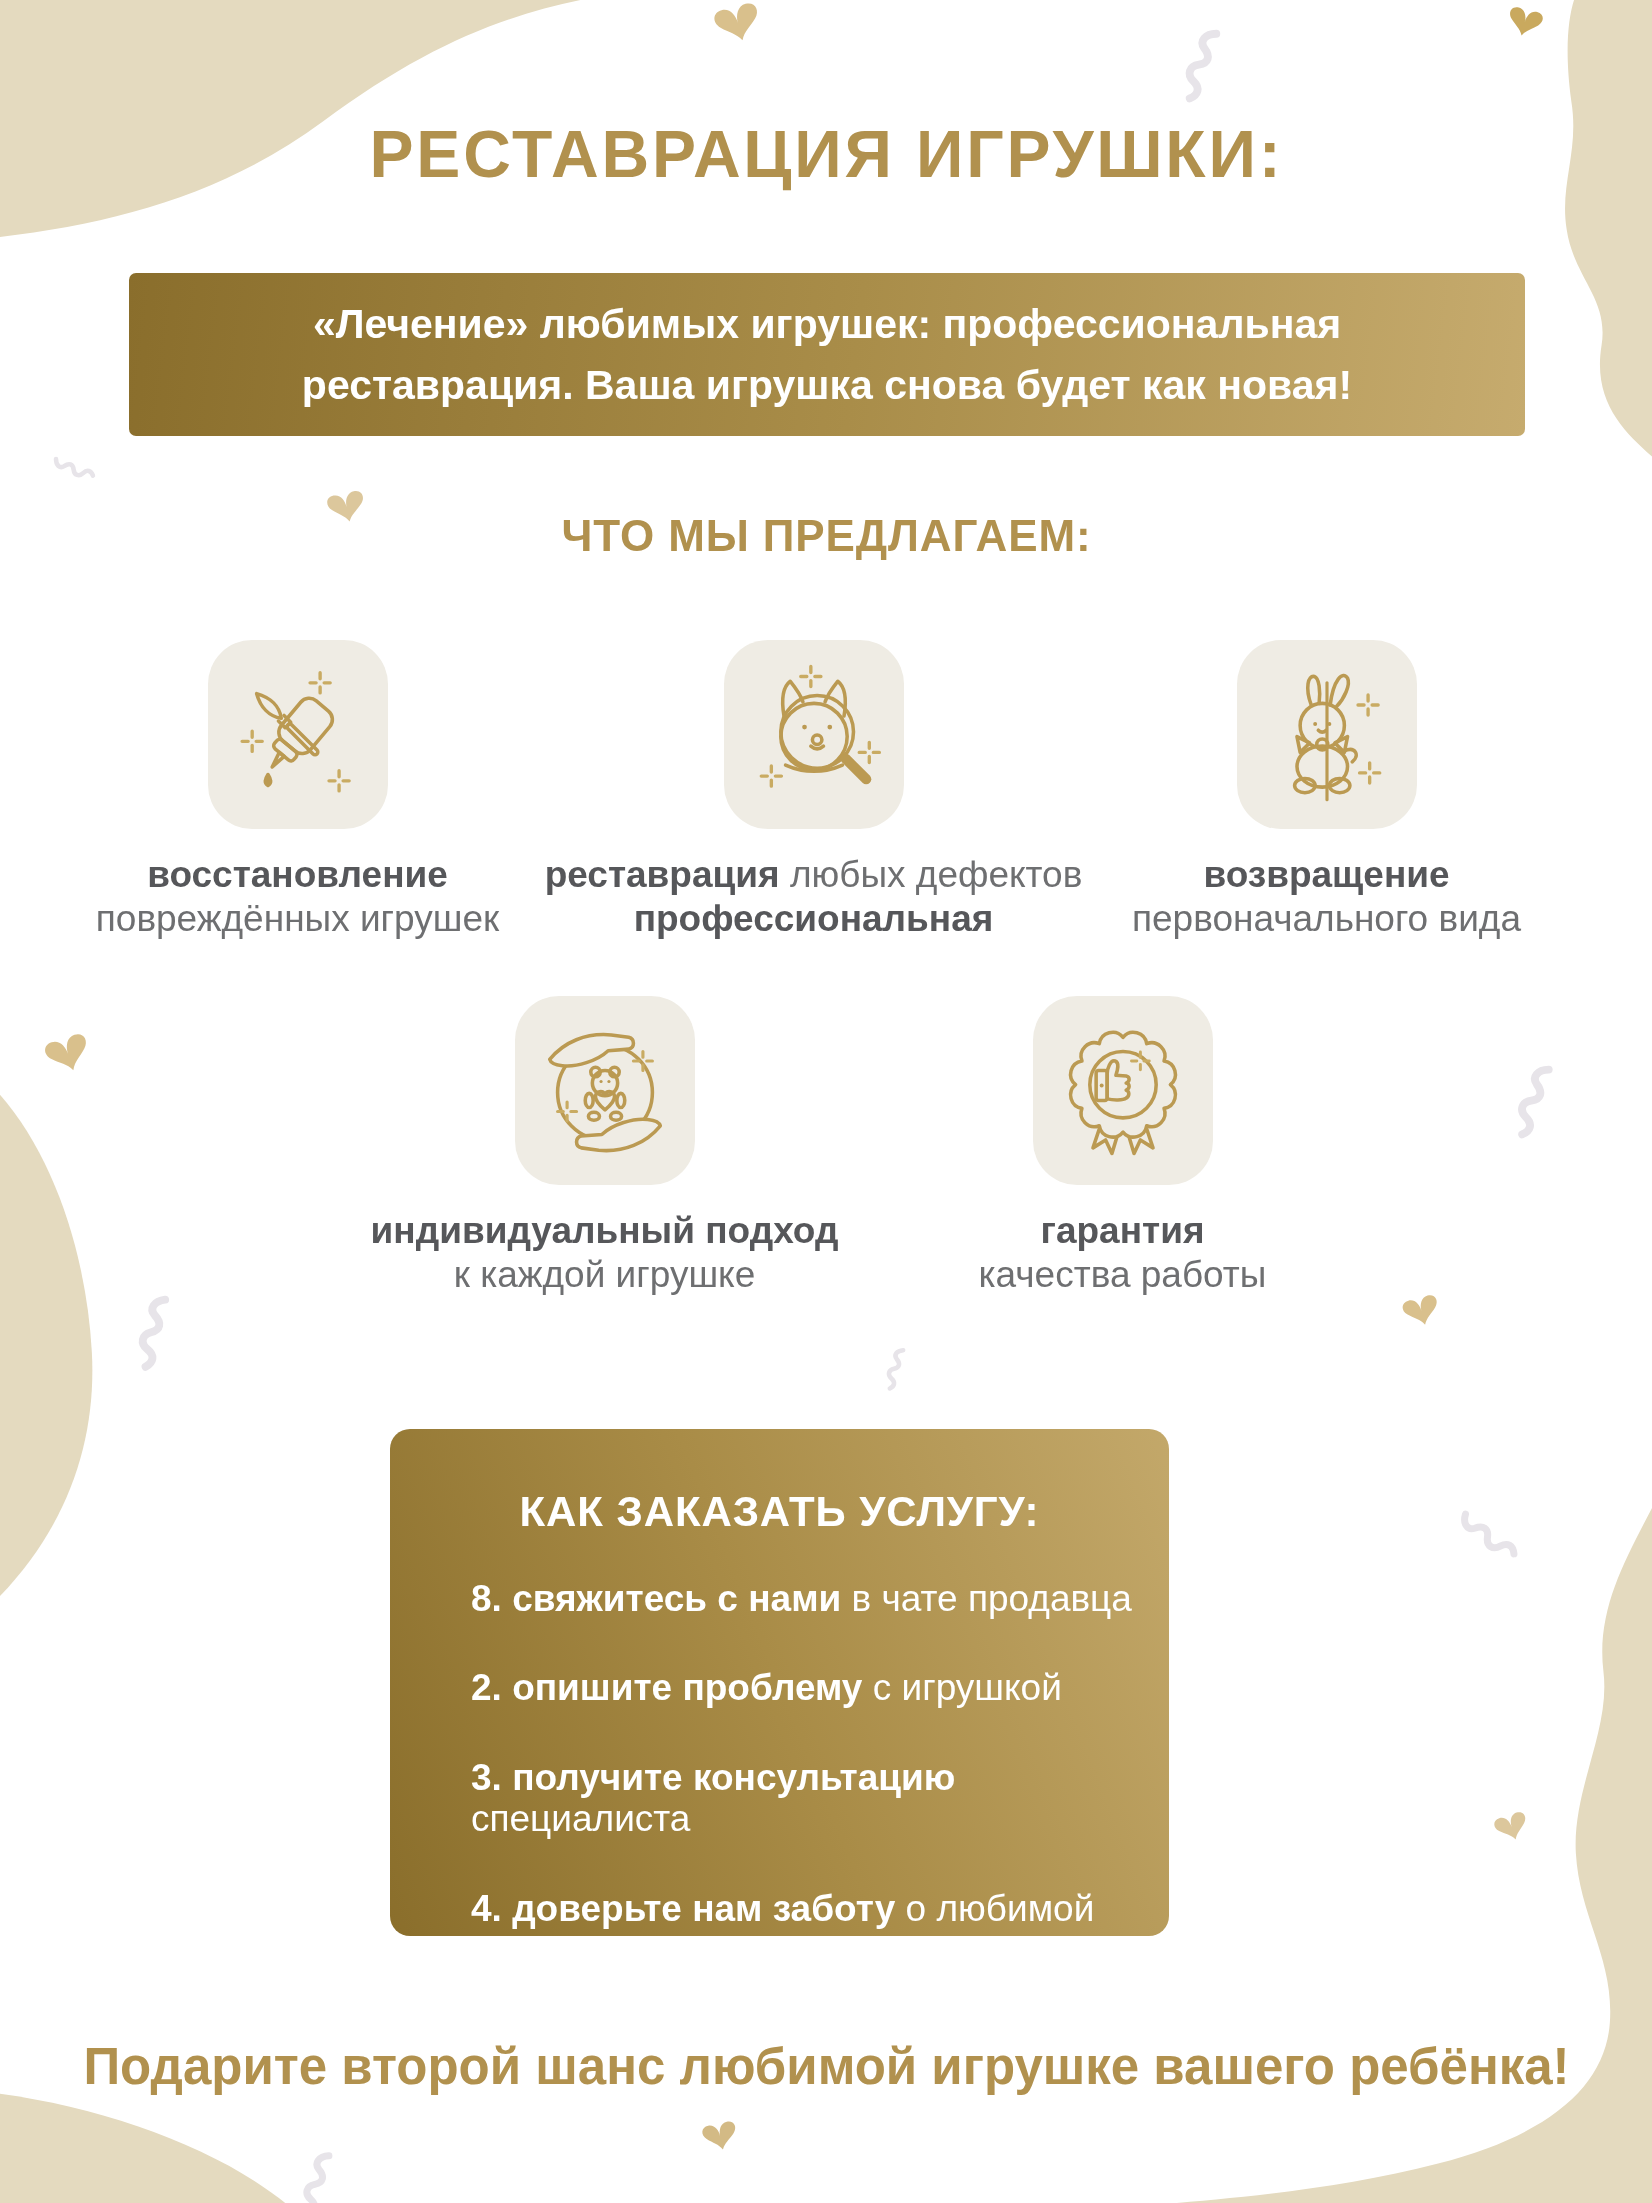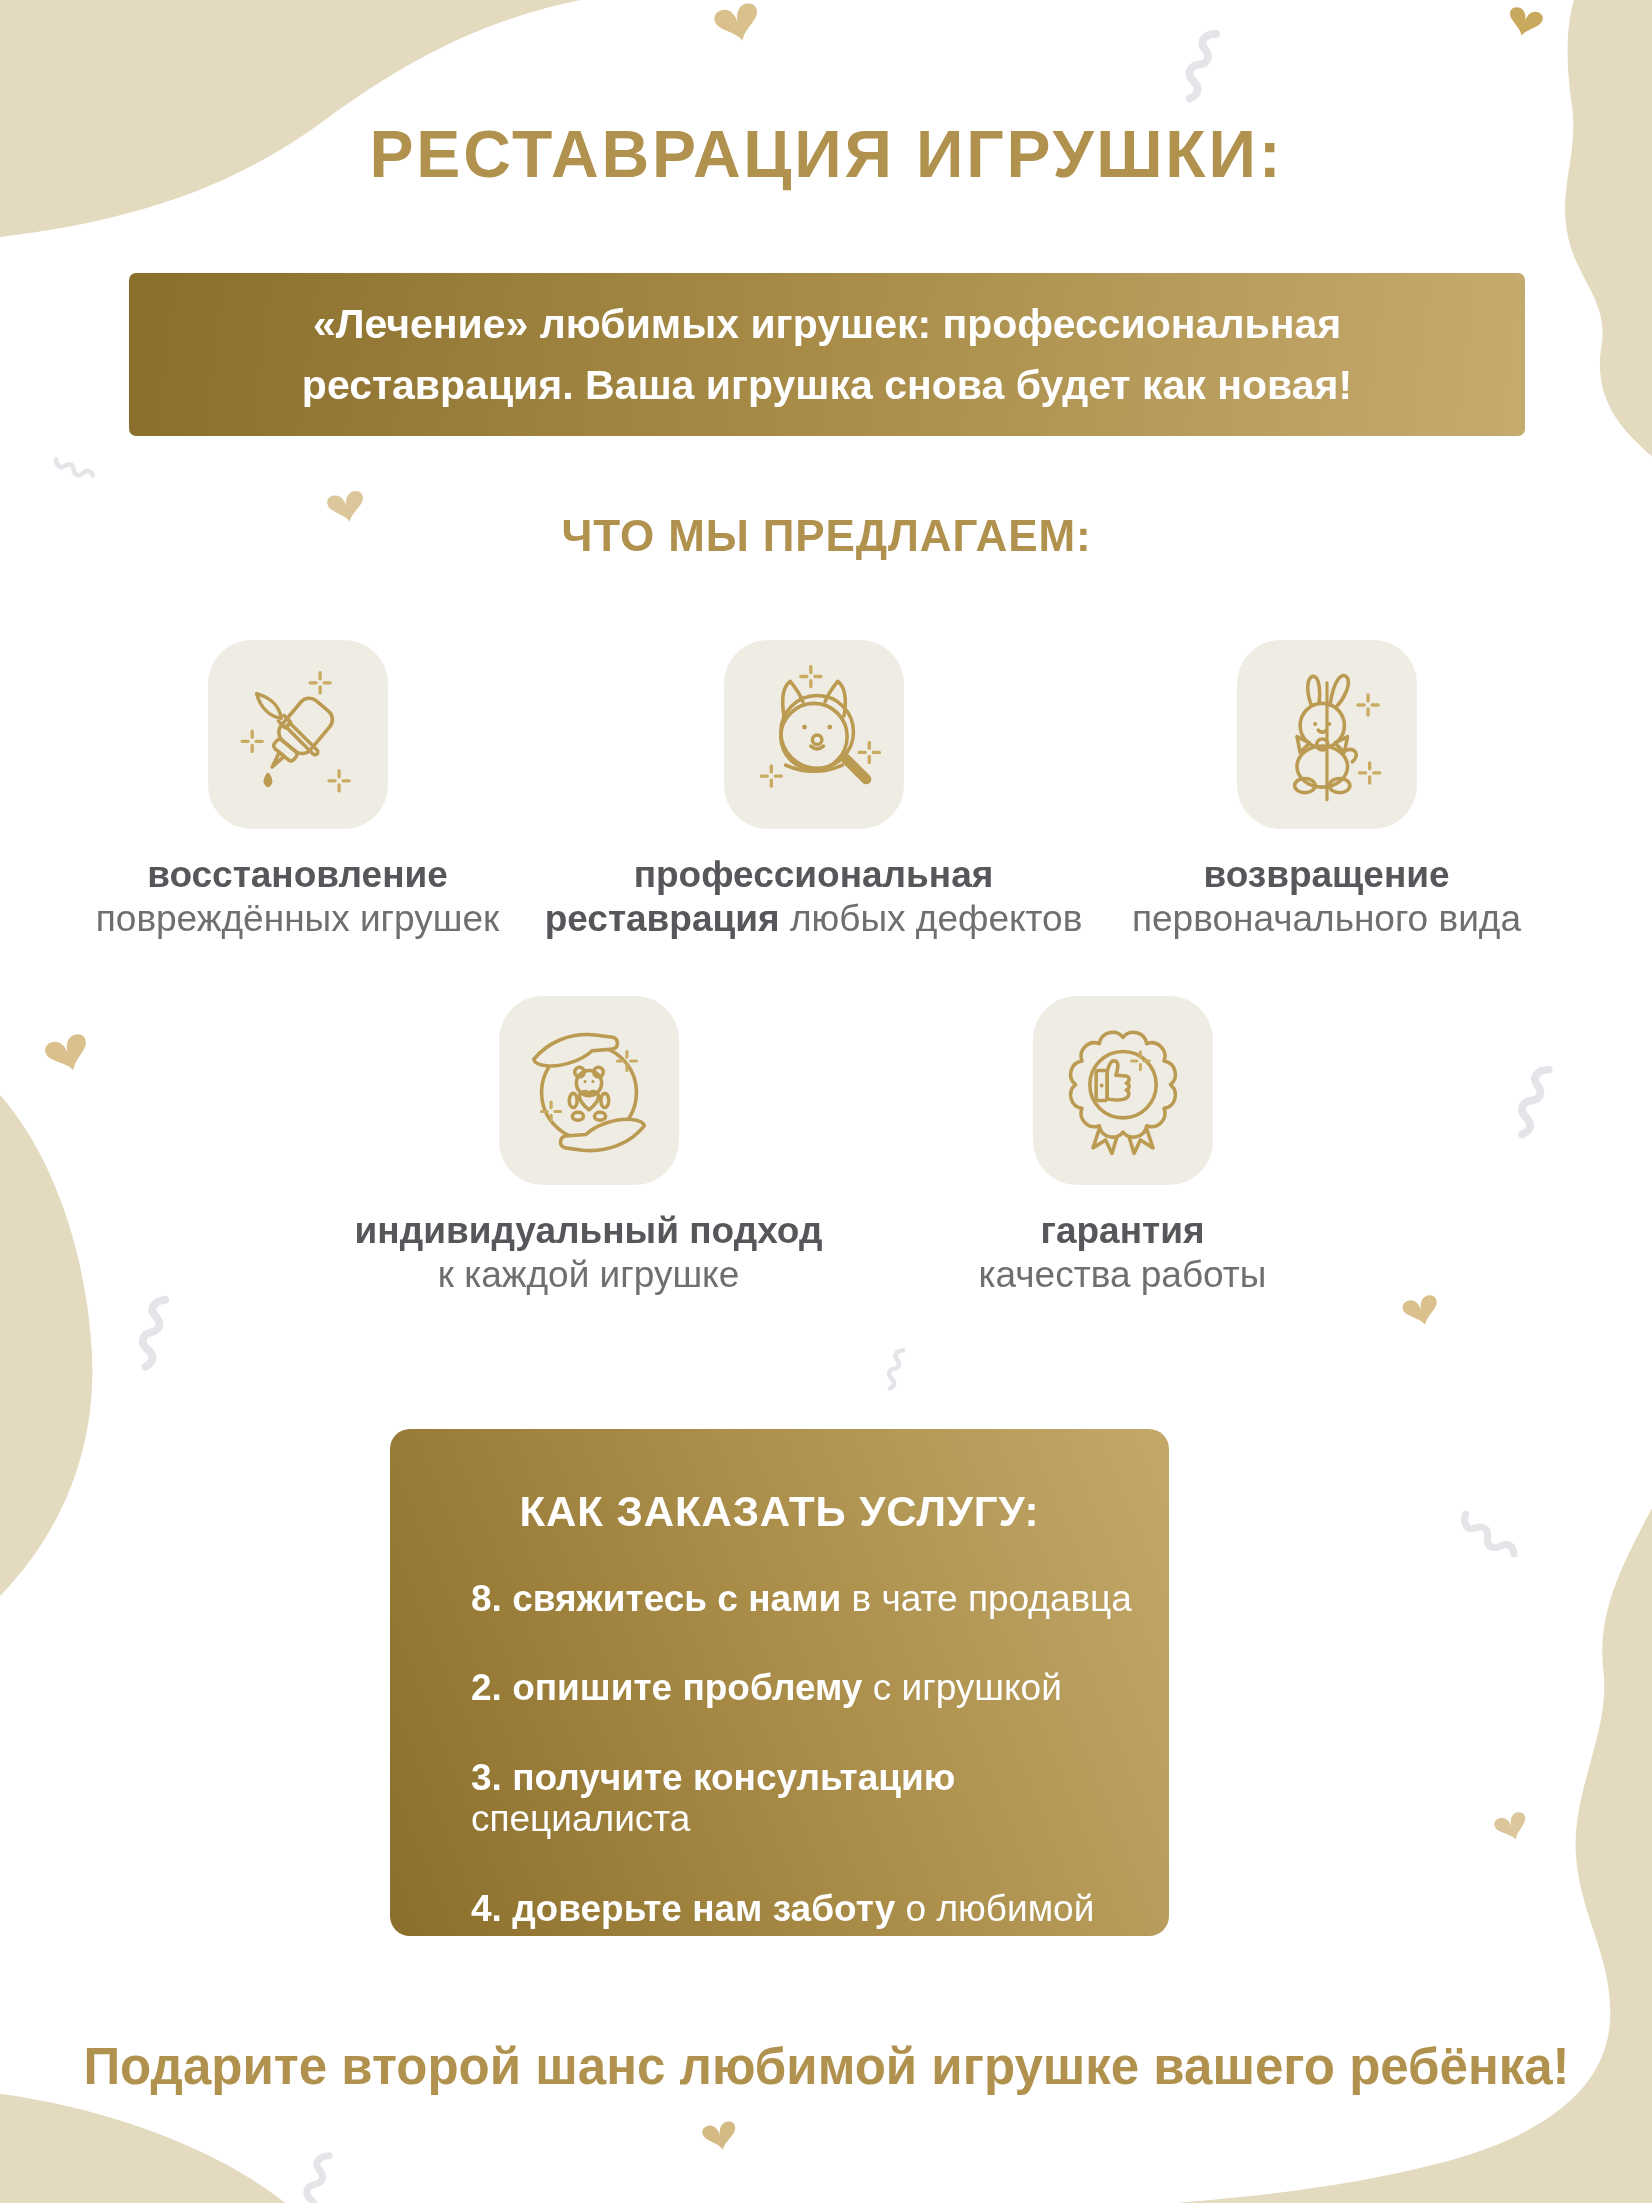--- a/index.html
+++ b/index.html
@@ -15,21 +15,21 @@
           color:#ffffff;display:flex;flex-direction:column;justify-content:center;
           text-align:center;font-weight:700;font-size:41px;line-height:1.47;z-index:1;}
 
   .offers-heading{position:absolute;left:0;right:0;top:511px;margin:0;text-align:center;
           font-size:44px;font-weight:700;letter-spacing:0.9px;color:#b1914e;z-index:1;}
 
   .offer{position:absolute;width:569px;z-index:1;}
   #offer1{left:13px;top:640px;}
   #offer2{left:529px;top:640px;}
   #offer3{left:1042px;top:640px;}
-  #offer4{left:304px;top:996px;}
+  #offer4{left:320px;top:996px;}
   #offer5{left:838px;top:996px;}
   .card{width:180px;height:189px;margin:0 auto;background:#efece4;border-radius:44px;
         display:flex;align-items:center;justify-content:center;}
   .card svg{width:158px;height:158px;}
   .cap{margin-top:24px;text-align:center;font-size:37px;line-height:1.18;}
   .cap .b{font-weight:700;color:#56575a;}
   .cap .r{font-weight:400;color:#6e6f71;}
 
   .panel{position:absolute;left:349px;top:1429px;width:779px;height:507px;border-radius:20px;
          background:linear-gradient(68deg,#8a6e2b 0%,#a98c47 50%,#c3a86a 100%);z-index:1;margin-left:41px;}
@@ -133,22 +133,22 @@
         <circle cx="88" cy="90" r="3" fill="#bb9a52" stroke="none"></circle>
         <circle cx="120" cy="90" r="3" fill="#bb9a52" stroke="none"></circle>
         <circle cx="104" cy="106" r="6"></circle>
         <path d="M96,114 Q104,121 112,114"></path>
         <use href="#sp" transform="translate(96,26) scale(0.85)"></use>
         <use href="#sp" transform="translate(170,122) scale(0.85)"></use>
         <use href="#sp" transform="translate(46,152) scale(0.85)"></use>
       </svg>
     </div>
     <div class="cap">
+      <div><span class="b">реставрация</span><span class="r"> любых дефектов</span></div>
       <div><span class="b">профессиональная</span></div>
-      <div><span class="b">реставрация</span><span class="r"> любых дефектов</span></div>
     </div>
   </div>
 
   <div class="offer" id="offer3">
     <div class="card">
       <svg viewBox="0 0 200 200" fill="none" stroke="#bb9a52" stroke-width="4.5" stroke-linecap="round" stroke-linejoin="round">
         <path d="M80,62 C72,40 76,24 84,26 C90,28 92,44 90,60"></path>
         <path d="M104,62 C108,30 120,18 126,28 C130,36 122,54 112,64"></path>
         <circle cx="94" cy="88" r="28"></circle>
         <circle cx="85" cy="86" r="2.5" fill="#bb9a52" stroke="none"></circle>

